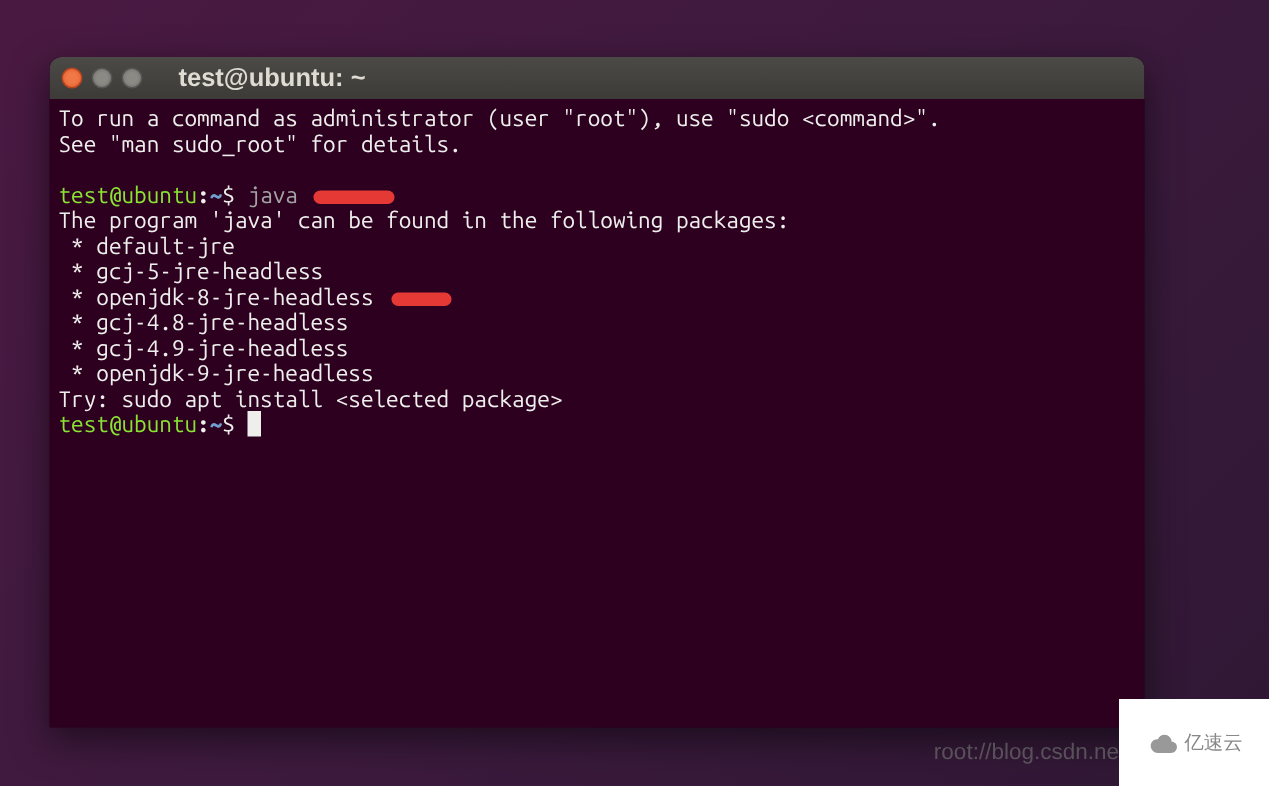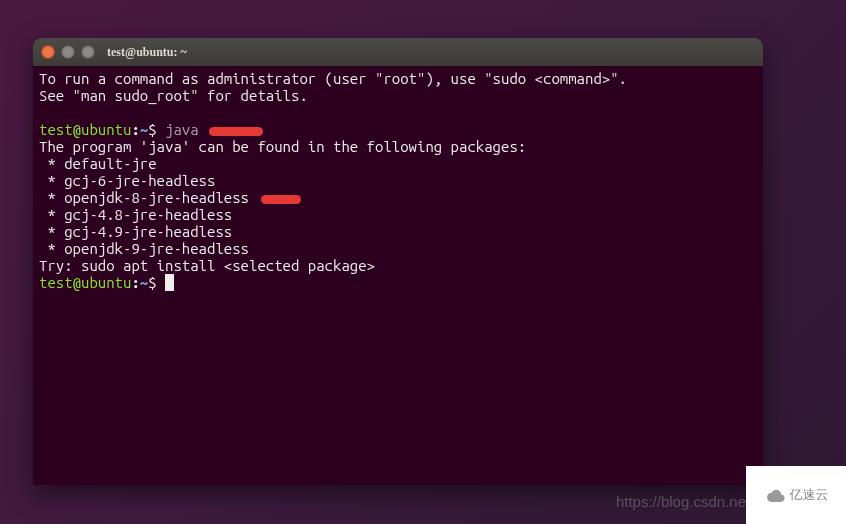--- a/index.html
+++ b/index.html
@@ -37,24 +37,24 @@
       border-radius: 50%;
       display: flex;
       align-items: center;
       justify-content: center;
     }
     .btn-close { background: radial-gradient(circle, #f07746 40%, #e05a28 100%); border: 1px solid #b34520; }
     .btn-min { background: radial-gradient(circle, #8b8a85 40%, #6e6d68 100%); border: 1px solid #555; }
     .btn-max { background: radial-gradient(circle, #8b8a85 40%, #6e6d68 100%); border: 1px solid #555; }
     .title-text {
       color: #dfdbd2;
-      font-family: Liberation Serif, serif;
-      font-size: 12px;
+      font-family: Liberation Sans, sans-serif;
+      font-size: 17px;
       font-weight: bold;
-      margin-left: 6px;
+      margin-left: 18px;
     }
     .terminal-body {
       background: #2c001e;
       color: #eeeeec;
       padding: 4px 6px;
       font-size: 15px;
       line-height: 17px;
       height: calc(100% - 28px);
       white-space: pre;
       font-family: "Ubuntu Mono", "DejaVu Sans Mono", monospace;
@@ -119,30 +119,30 @@
     <div class="win-btn btn-min"></div>
     <div class="win-btn btn-max"></div>
     <span class="title-text">test@ubuntu: ~</span>
   </div>
   <div class="terminal-body"><span>To run a command as administrator (user "root"), use "sudo &lt;command&gt;".</span>
 <span>See "man sudo_root" for details.</span>
 
 <span class="prompt-user">test@ubuntu</span><span class="prompt-colon">:</span><span class="prompt-path">~</span><span class="prompt-dollar">$ </span><span class="cmd-text">java</span><span class="red-mark red-mark-1"></span>
 <span>The program 'java' can be found in the following packages:</span>
 <span> * default-jre</span>
-<span> * gcj-6-jre-headless</span>
+<span> * gcj-5-jre-headless</span>
 <span> * openjdk-8-jre-headless</span><span class="red-mark red-mark-2"></span>
 <span> * gcj-4.8-jre-headless</span>
 <span> * gcj-4.9-jre-headless</span>
 <span> * openjdk-9-jre-headless</span>
 <span>Try: sudo apt install &lt;selected package&gt;</span>
 <span class="prompt-user">test@ubuntu</span><span class="prompt-colon">:</span><span class="prompt-path">~</span><span class="prompt-dollar">$ </span><span class="cursor"></span></div>
 </div>
 
-<div class="watermark-text">https://blog.csdn.ne</div>
+<div class="watermark-text">root://blog.csdn.ne</div>
 <div class="watermark-logo">
   <span class="cloud-icon">
     <svg viewBox="0 0 24 16">
         <path fill="#999" d="M19 7.5c0-3-2.5-5.5-5.5-5.5-2.3 0-4.3 1.4-5 3.5C5.5 5.2 3 7.5 3 10.5 3 13.5 5.5 16 8.5 16h10c2.5 0 4.5-2 4.5-4.5 0-2.2-1.6-4-4-4z"></path>
       </svg>
   </span>
   <span>亿速云</span>
 </div>
 
 </body></html>

